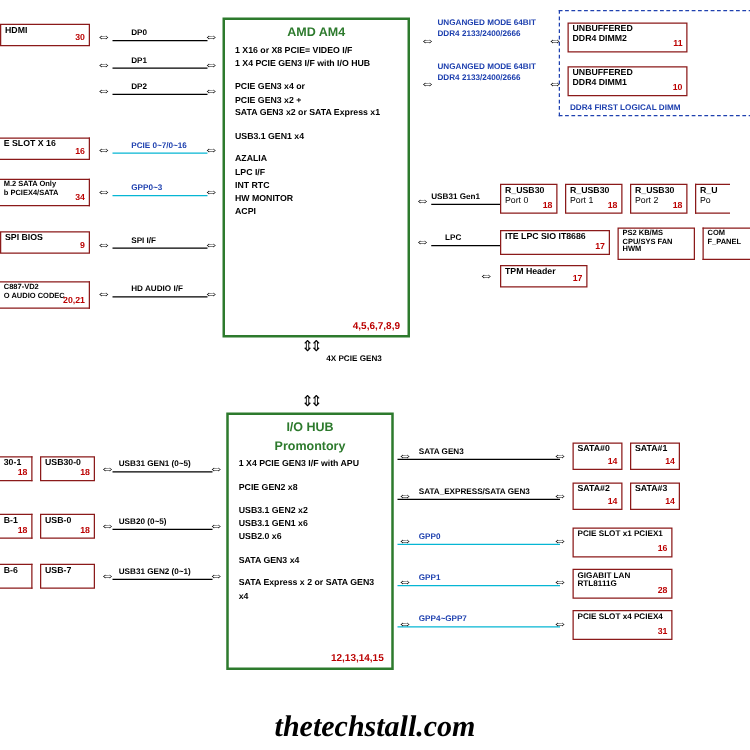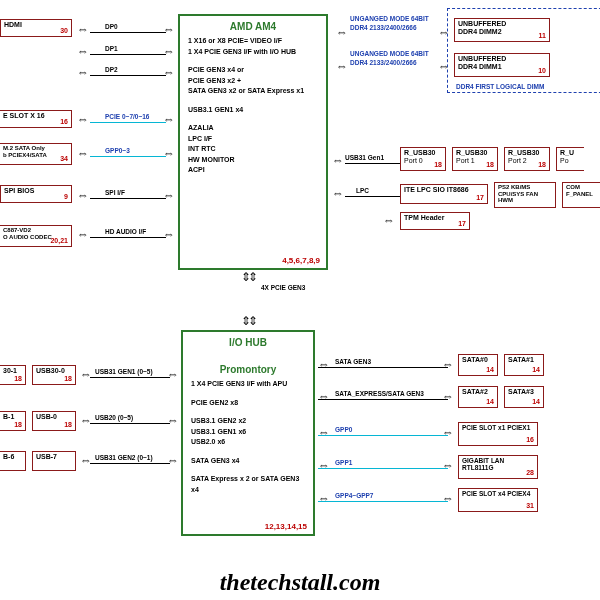--- a/index.html
+++ b/index.html
@@ -71,21 +71,21 @@
       <div class="ln">AZALIA</div>
       <div class="ln">LPC I/F</div>
       <div class="ln">INT RTC</div>
       <div class="ln">HW MONITOR</div>
       <div class="ln">ACPI</div>
     </div>
   <div class="pg">4,5,6,7,8,9</div>
 </div>
 
 <div class="gbox" style="left:181px; top:330px; width:134px; height:206px;">
-  <div class="ttl" style="margin-bottom:16px">I/O HUB</div>
+  <div class="ttl" style="margin-bottom:4px">I/O HUB</div>
   <div class="ttl">Promontory</div>
   <div id="hub-lines">
       <div class="ln" style="margin-bottom: 8px;">1 X4 PCIE GEN3 I/F with APU</div>
       <div class="ln" style="margin-bottom: 8px;">PCIE GEN2  x8</div>
       <div class="ln">USB3.1 GEN2 x2</div>
       <div class="ln">USB3.1 GEN1 x6</div>
       <div class="ln" style="margin-bottom: 8px;">USB2.0  x6</div>
       <div class="ln" style="margin-bottom: 8px;">SATA GEN3 x4</div>
       <div class="ln">SATA Express x 2 or SATA GEN3 x4</div>
     </div>

